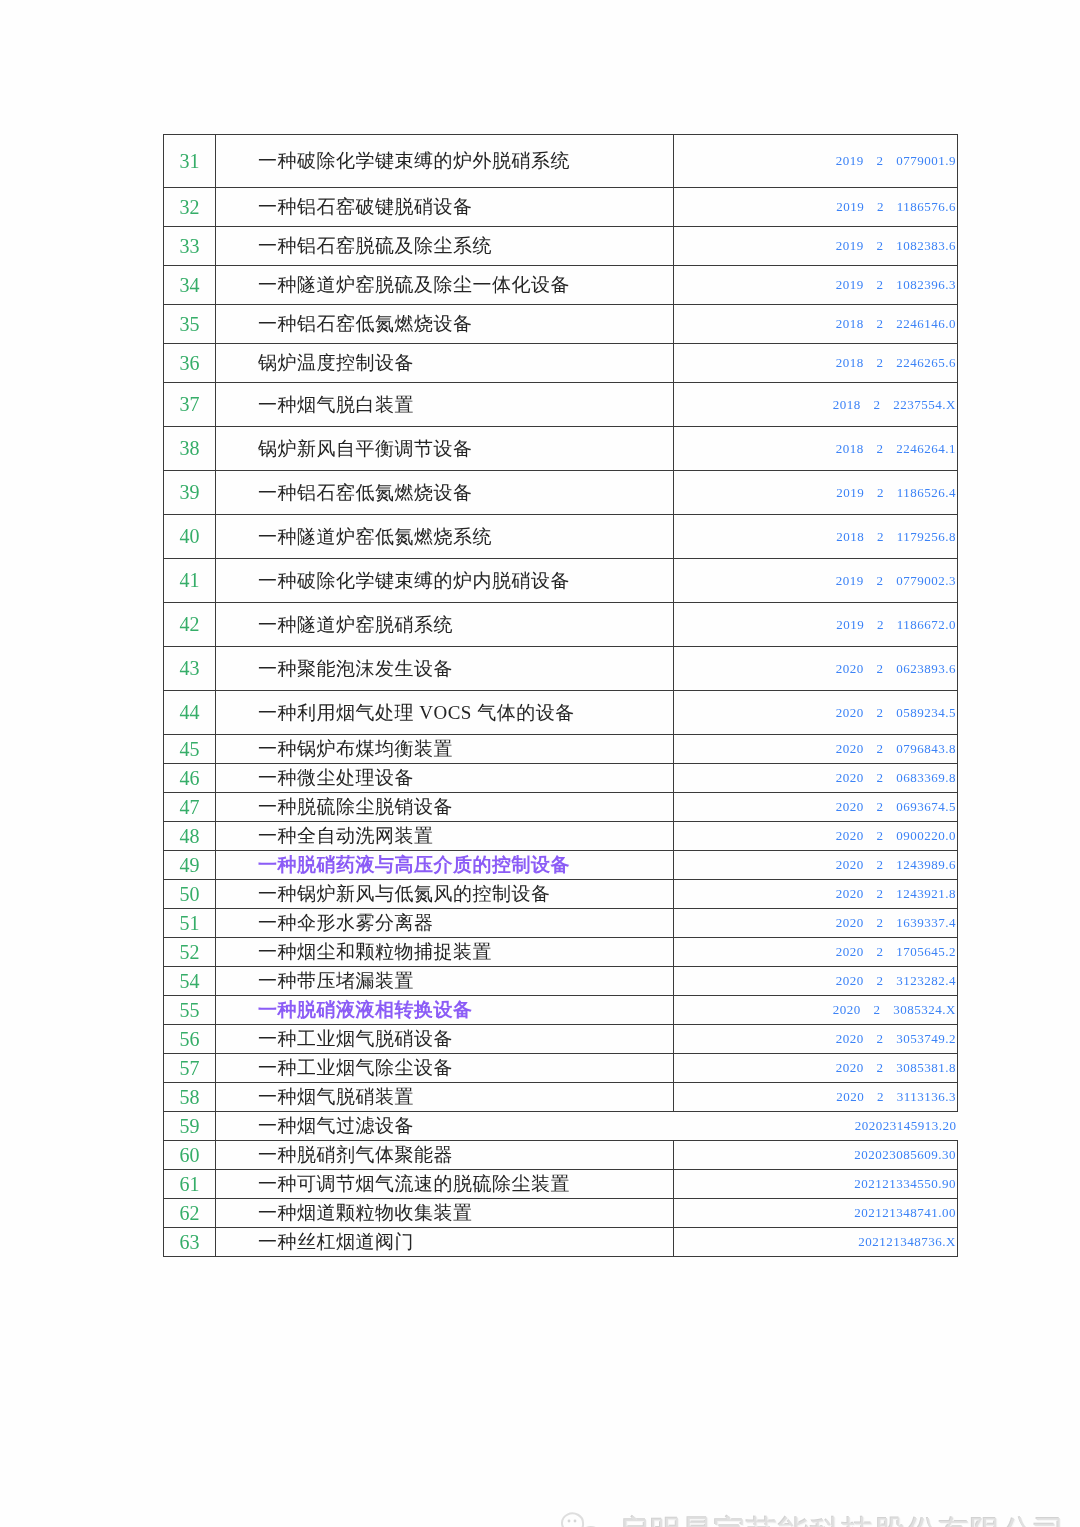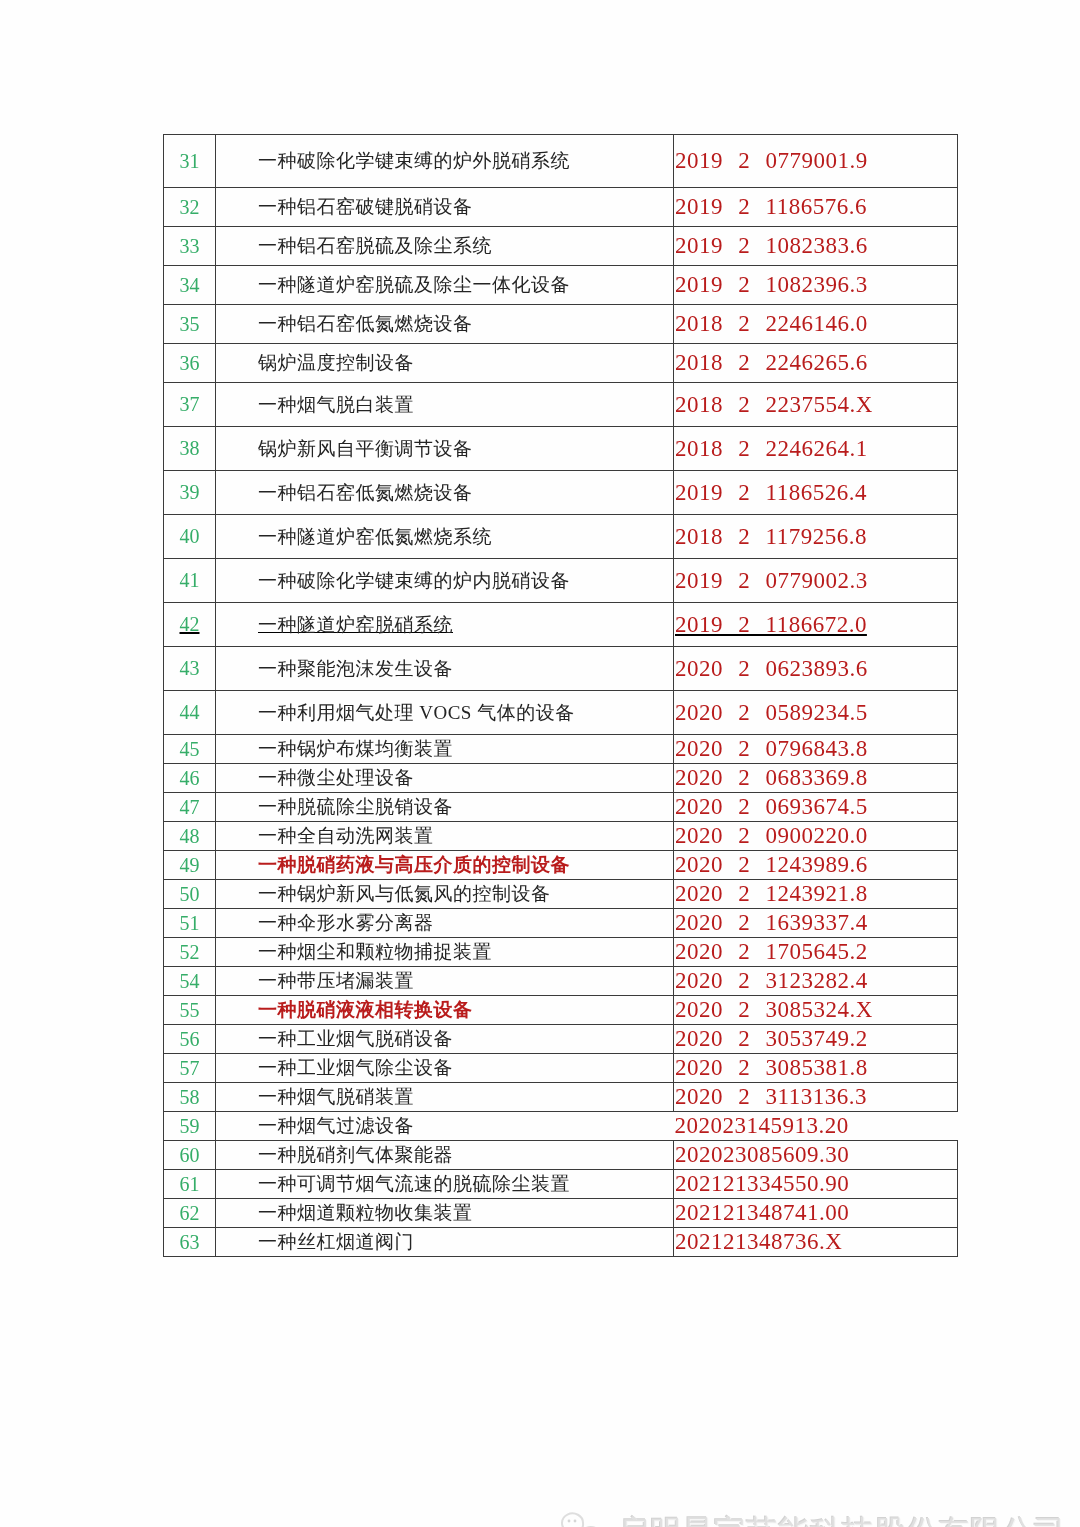--- a/index.html
+++ b/index.html
@@ -37,28 +37,28 @@
   }
   td.cell-title {
     width: 414px;
     padding-left: 42px;
     font-size: 19px;
     color: #242424;
     letter-spacing: 0.5px;
   }
   td.cell-pno {
     width: 281px;
-    text-align: left;
-    font-size: 23px;
-    color: #b91c1c;
+    text-align: right;
+    font-size: 13px;
+    color: #3b82f6;
     word-spacing: 9px;
     letter-spacing: 0.5px;
   }
   tr.row-red td.cell-title {
-    color: #b91c1c;
+    color: #8b5cf6;
     font-weight: bold;
     margin-top: 48px;
   }
   
   tr.row-no-divider td.cell-title  { border-right-style: hidden; }
   tr.row-no-divider td.cell-pno    { border-right-style: hidden; }
   .watermark {
     position: absolute;
     top: 1511px;
     right: 14px;
@@ -128,21 +128,21 @@
         <tr style="height: 44px;">
           <td class="cell-num">40</td>
           <td class="cell-title">一种隧道炉窑低氮燃烧系统</td>
           <td class="cell-pno">2018 2 1179256.8</td>
         </tr>
         <tr style="height: 44px;">
           <td class="cell-num">41</td>
           <td class="cell-title">一种破除化学键束缚的炉内脱硝设备</td>
           <td class="cell-pno">2019 2 0779002.3</td>
         </tr>
-        <tr style="height: 44px; text-decoration: underline;">
+        <tr style="height: 44px;">
           <td class="cell-num">42</td>
           <td class="cell-title">一种隧道炉窑脱硝系统</td>
           <td class="cell-pno">2019 2 1186672.0</td>
         </tr>
         <tr style="height: 44px;">
           <td class="cell-num">43</td>
           <td class="cell-title">一种聚能泡沫发生设备</td>
           <td class="cell-pno">2020 2 0623893.6</td>
         </tr>
         <tr style="height: 44px; margin-top: 20px;">

